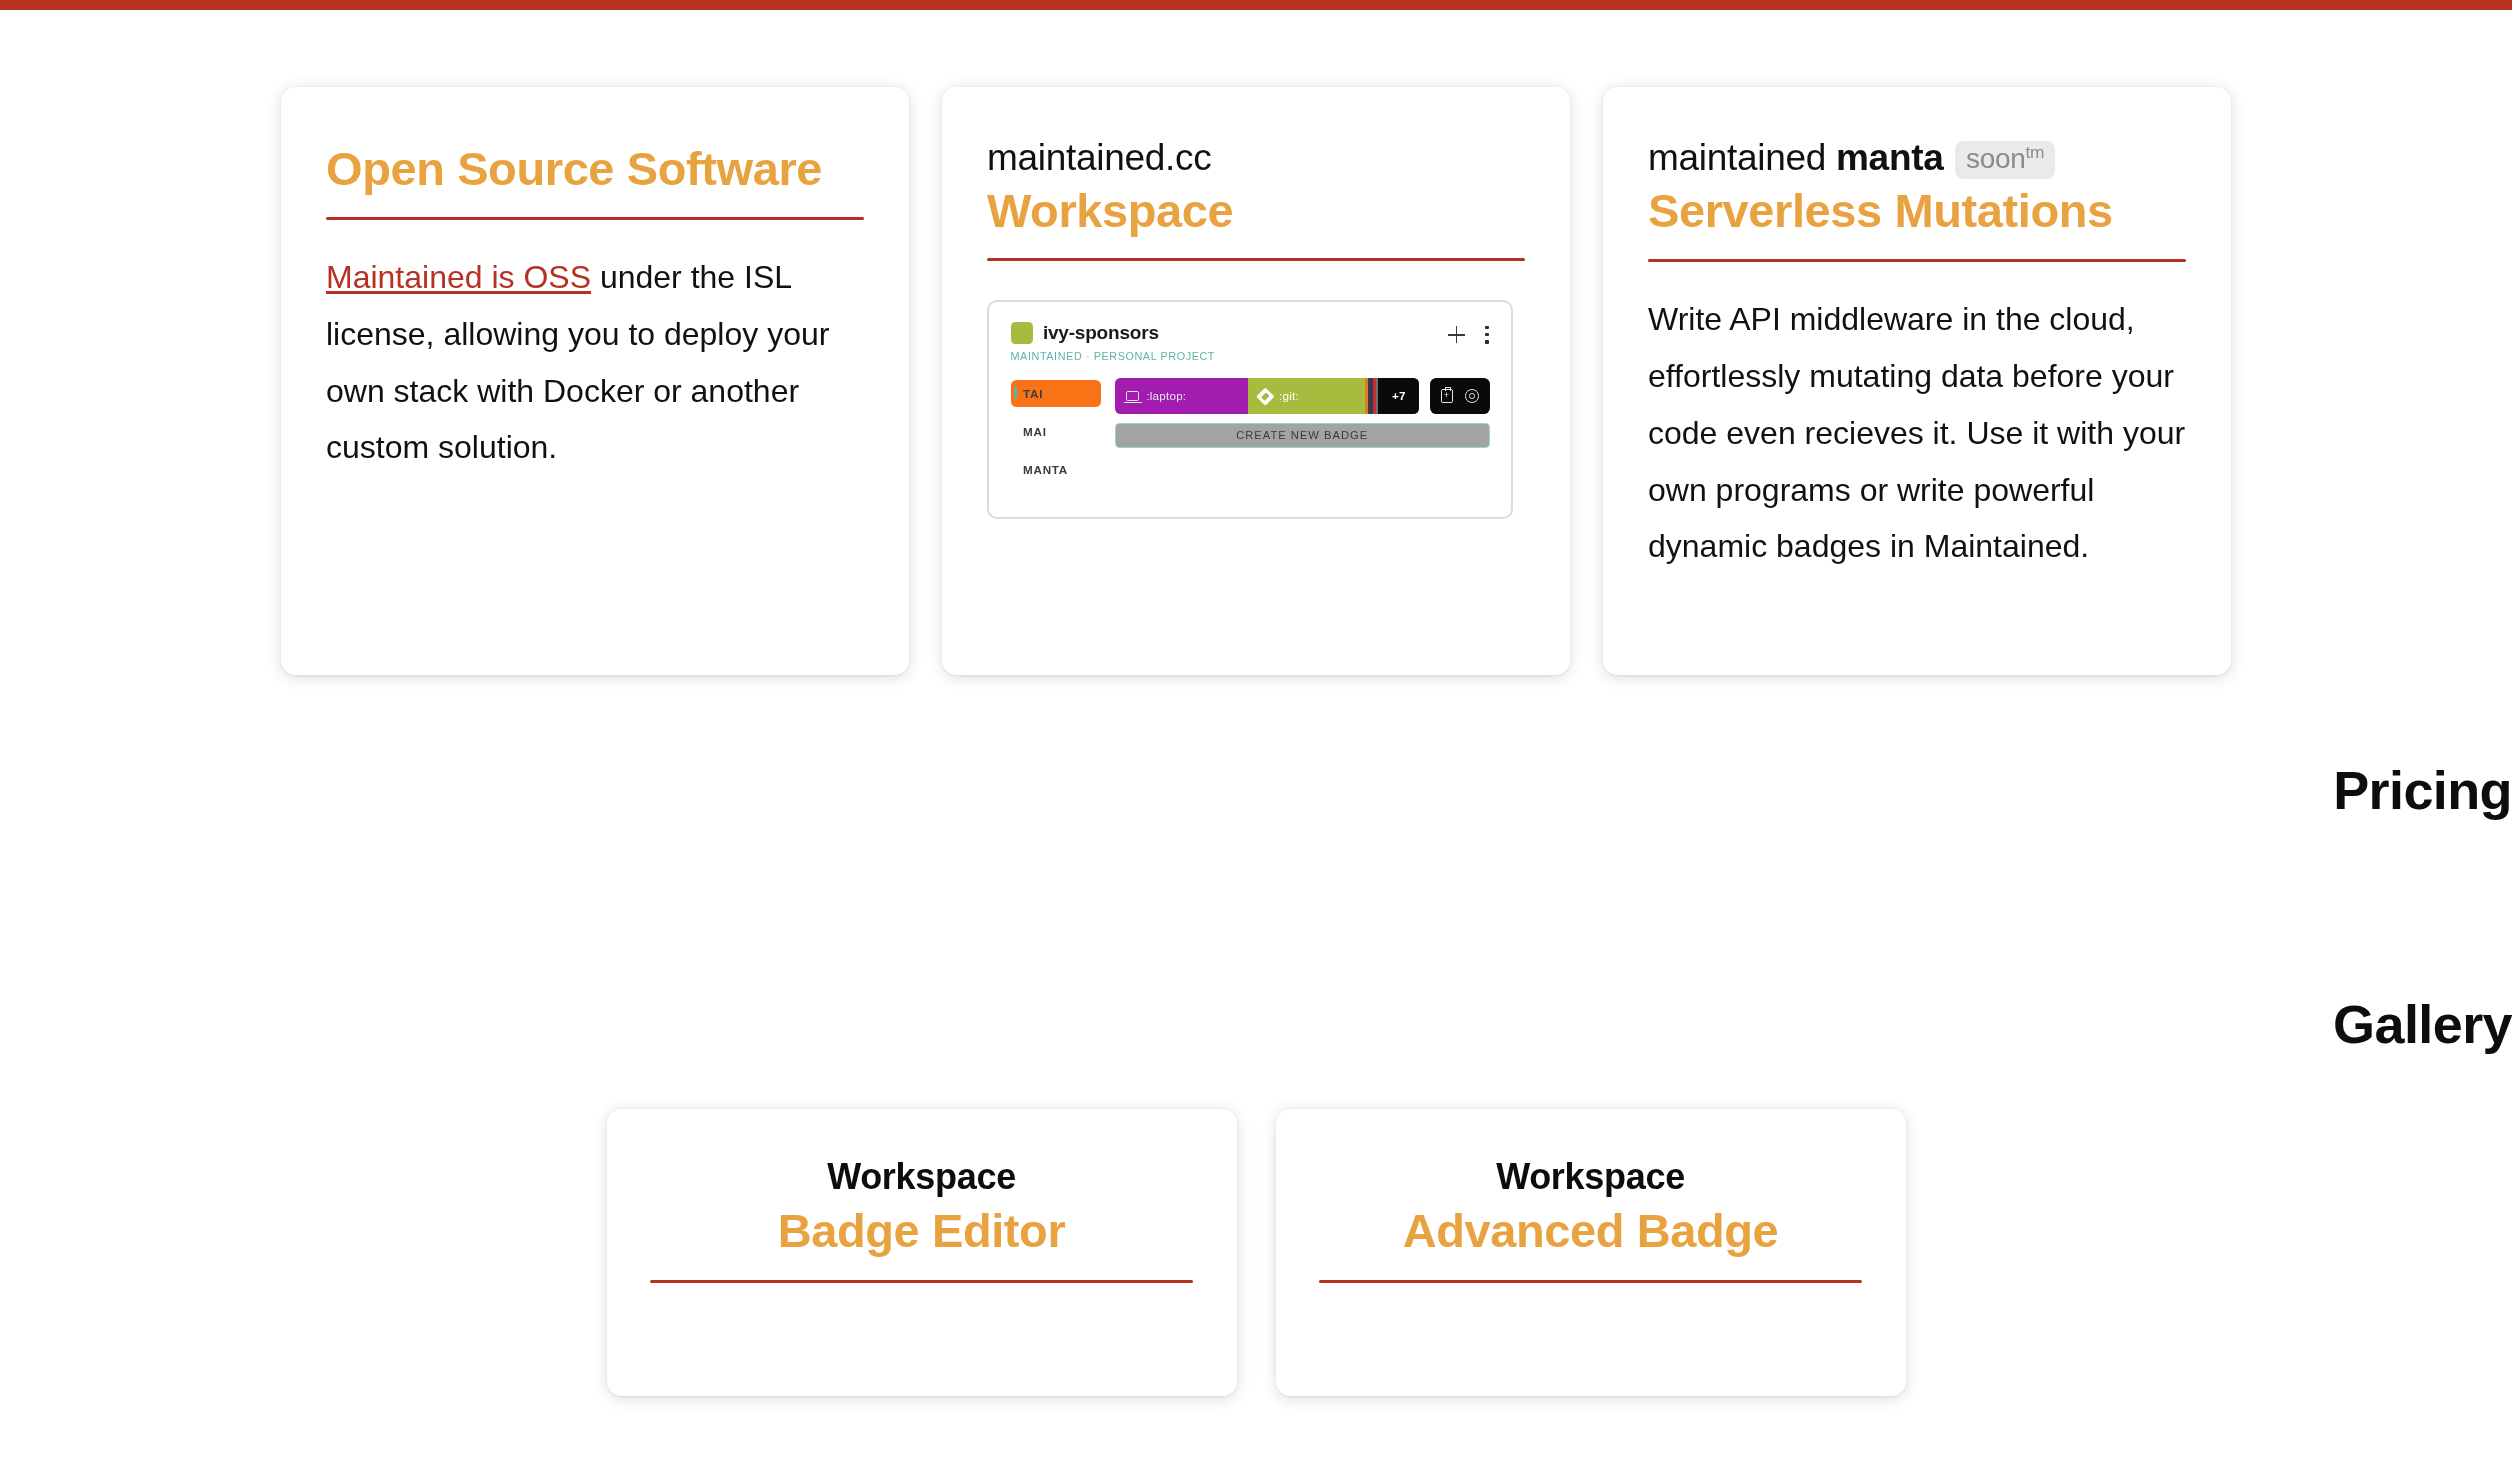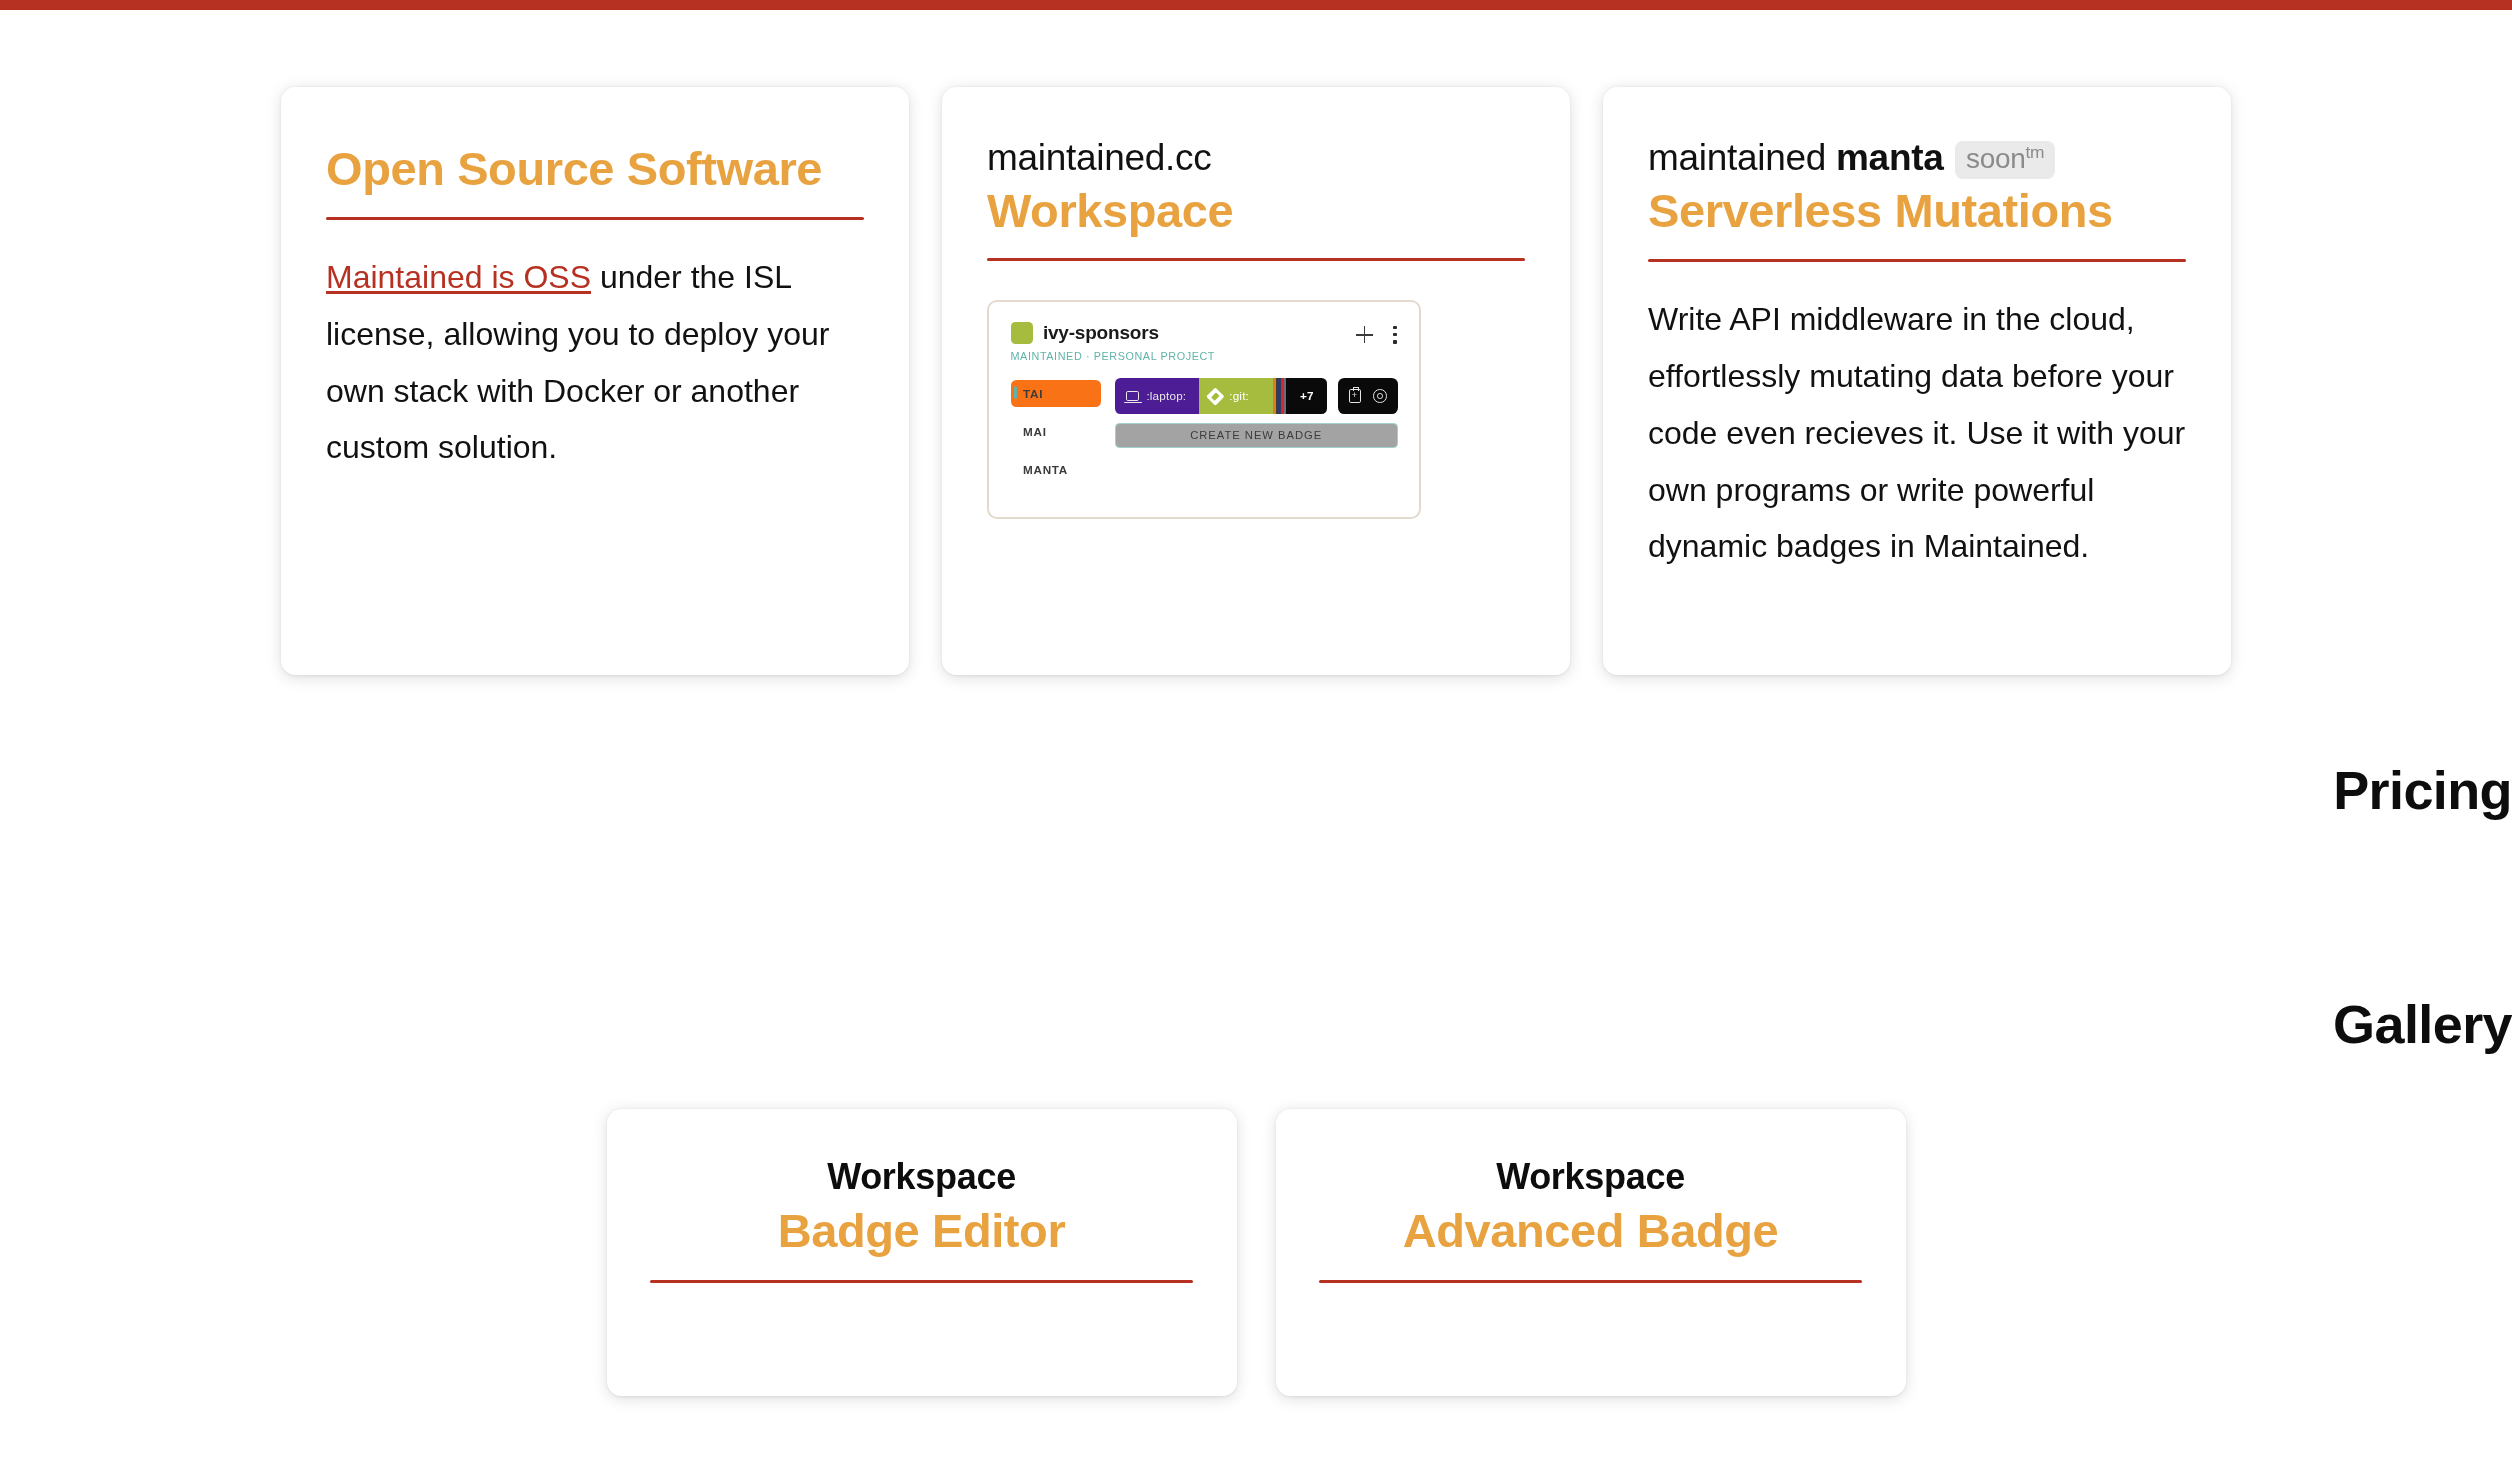--- a/index.html
+++ b/index.html
@@ -98,21 +98,21 @@
     text-underline-offset: 2.7px;
   }
 
   
   .shot-frame {
     margin-top: 39px;
     border: 2.7px solid #e4d9cd;
     border-radius: 10px;
     background: #ffffff;
     padding: 20px 21.5px 23px 21.5px;
-    width: 434px;
+    width: 526px;
   }
   .shot-head {
     display: flex;
     align-items: flex-start;
     justify-content: space-between;
   }
   .shot-head-left { display: block; }
   .shot-title-line {
     display: flex;
     align-items: center;
@@ -192,21 +192,21 @@
     border-radius: 5.4px;
     overflow: hidden;
     flex: 1;
   }
   .badge-seg {
     display: flex; align-items: center; gap: 7.2px;
     padding: 0 10.8px;
     font-size: 11.7px;
     letter-spacing: 0.2px;
   }
-  .badge-seg.dark { background: #4c1d95; color: #e8e8e8; flex: 1.18; }
+  .badge-seg.dark { background: #a21caf; color: #e8e8e8; flex: 1.18; }
   .badge-seg.green { background: #a6bc3e; color: #ffffff; flex: 1; }
   .badge-strip { width: 2.7px; }
   .badge-seg.black {
     background: #0a0a0a; color: #ffffff; font-weight: 700;
     justify-content: center; min-width: 41px;
   }
   .ico-laptop {
     width: 13.5px; height: 10px; border: 1.4px solid currentColor;
     border-radius: 1.8px; position: relative; flex: none;
   }

